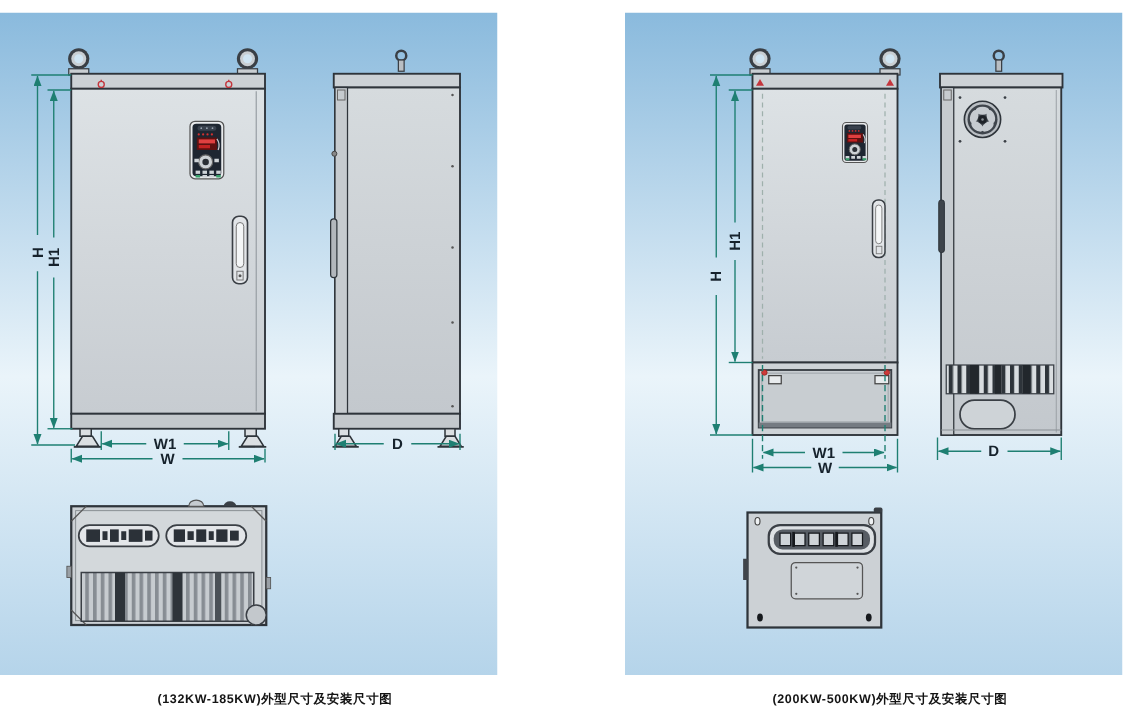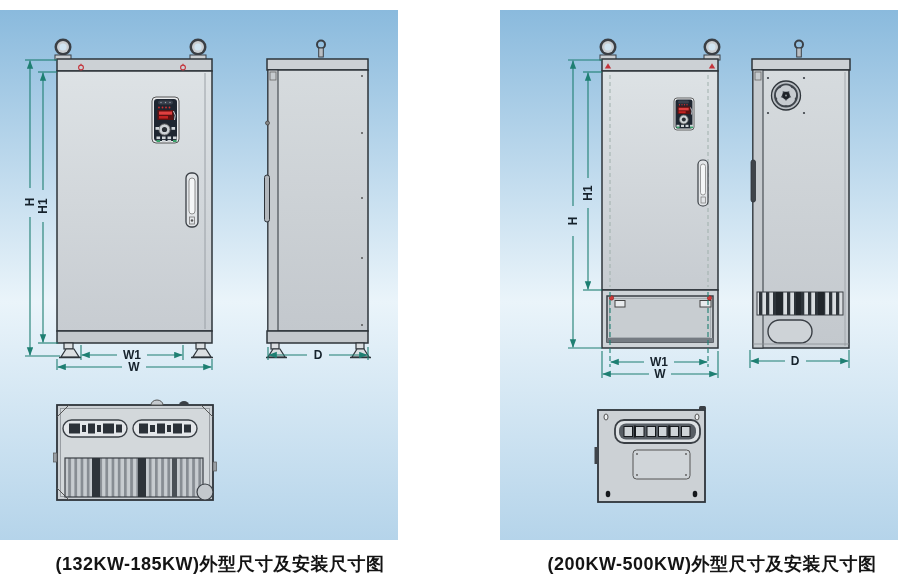--- a/index.html
+++ b/index.html
@@ -2,21 +2,21 @@
 <html><head>
 <meta charset="utf-8">
 <style>
   html,body{margin:0;padding:0;}
   body{width:900px;height:576px;position:relative;background:#ffffff;
        font-family:"Liberation Sans",sans-serif;overflow:hidden;}
   .panel{position:absolute;top:10px;}
   #panel-left{left:0;}
   #panel-right{left:500px;}
   .caption{position:absolute;top:552px;width:400px;text-align:center;
-           font-size:18px;font-weight:600;color:#141414;letter-spacing:.5px;}
+           font-size:10px;font-weight:600;color:#141414;letter-spacing:.5px;}
   #caption-left{left:20px;}
   #caption-right{left:512px;}
   svg text.dimlbl{font-size:12px;font-weight:bold;fill:#16222c;}
 </style>
 </head>
 <body>
 
 <svg id="panel-left" class="panel" width="398" height="530" viewBox="0 0 398 530">
   <defs>
     <linearGradient id="bgL" x1="0" y1="0" x2="0" y2="1">

